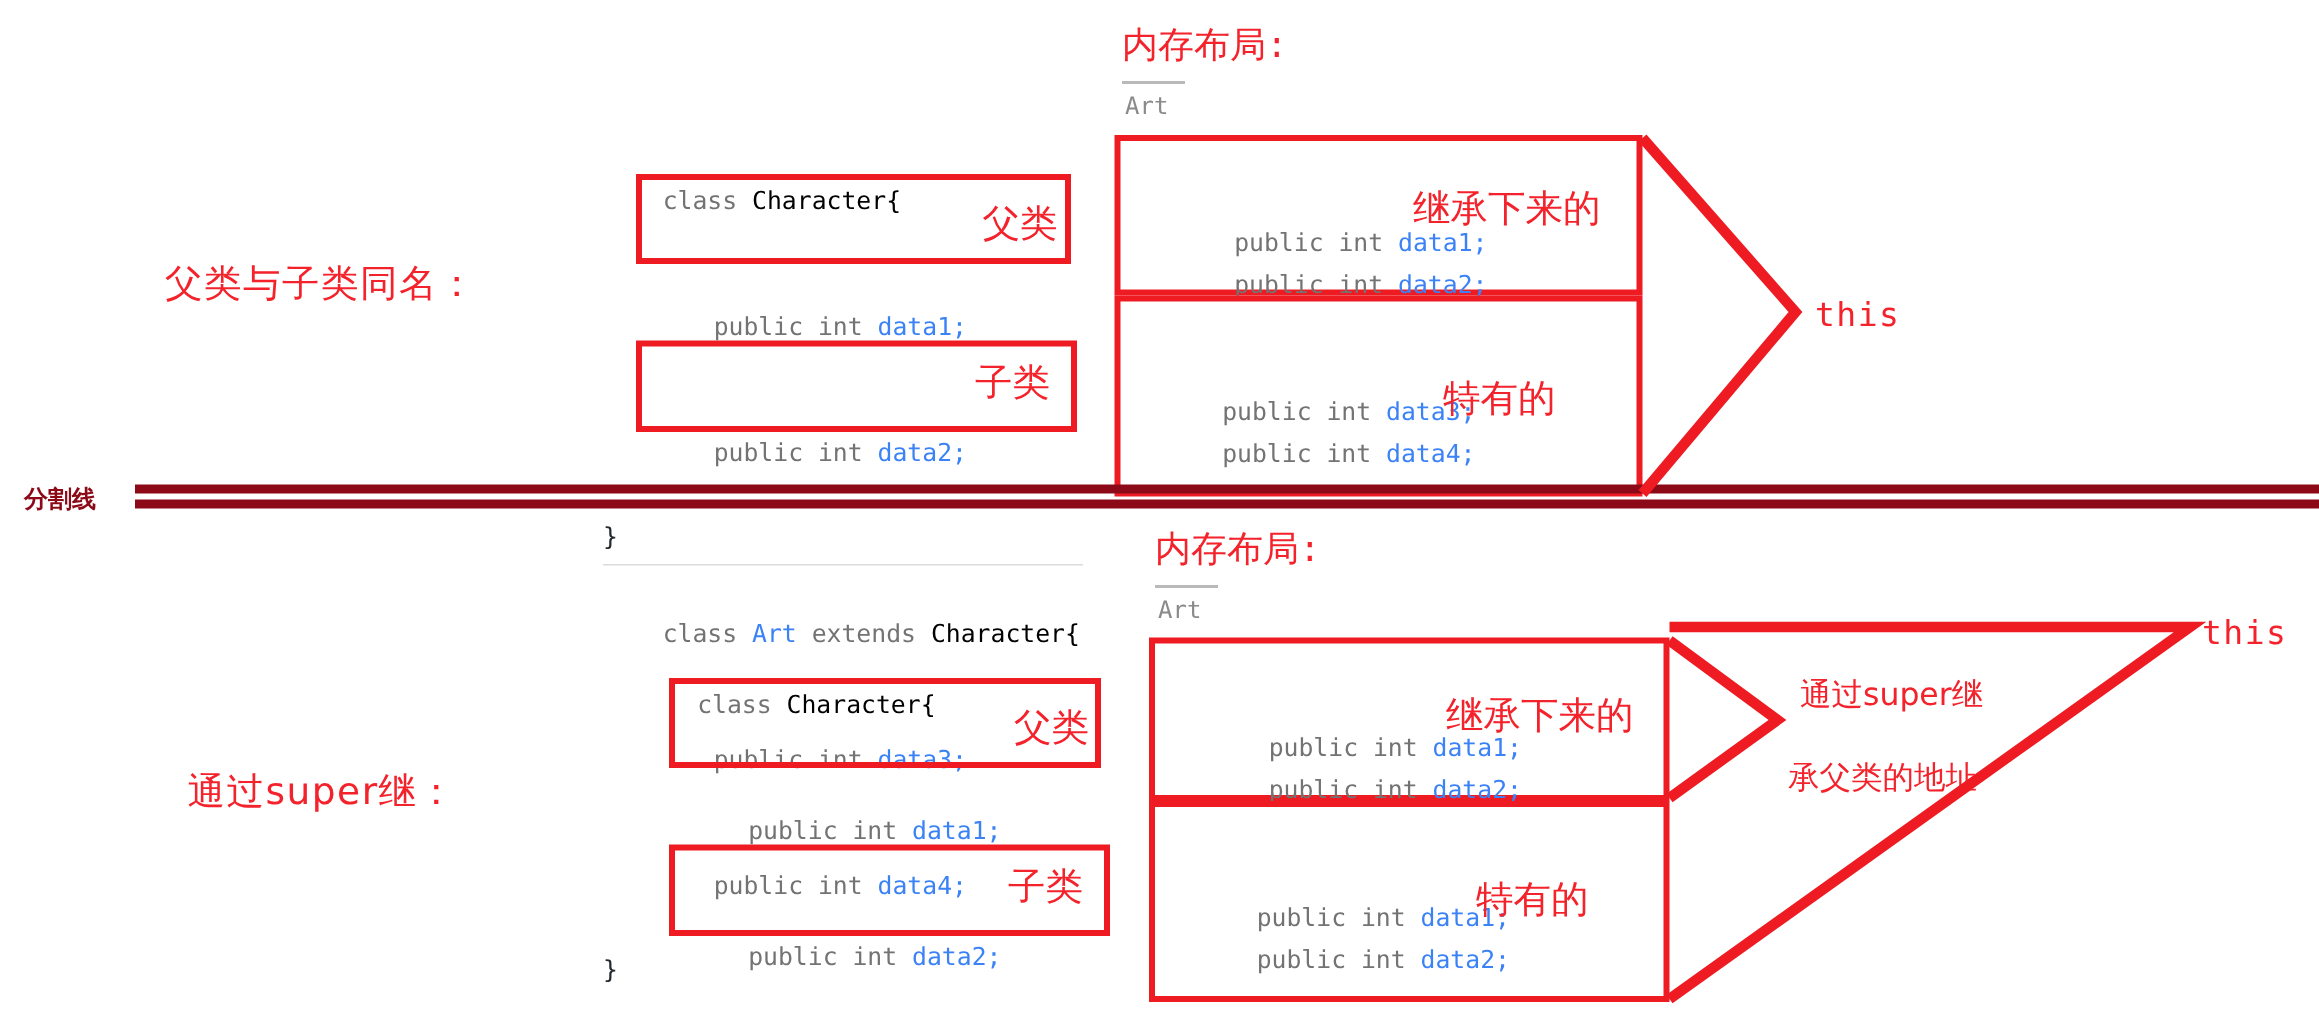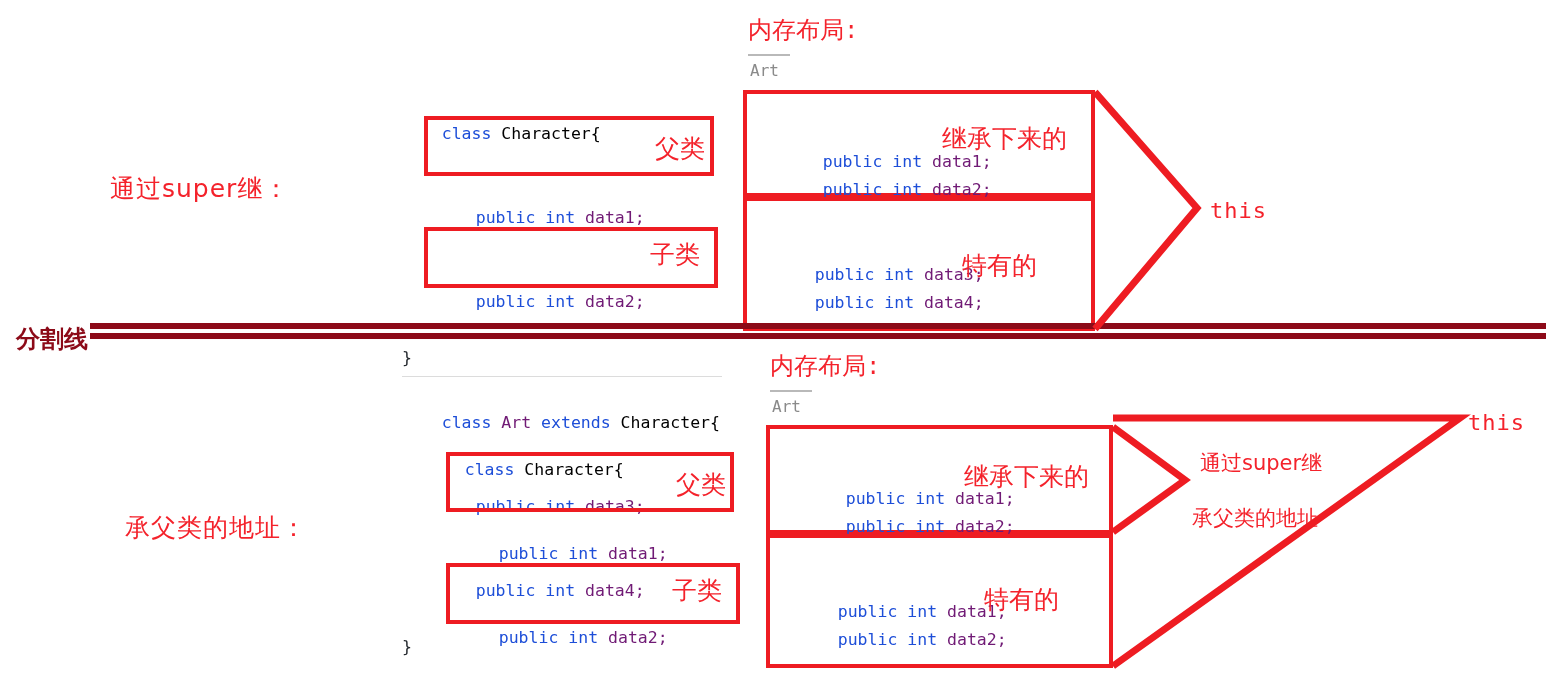--- a/index.html
+++ b/index.html
@@ -21,41 +21,41 @@
     color: #f4222b;
     font-size: 25px;
     font-family: "DejaVu Sans", sans-serif;
     white-space: nowrap;
     letter-spacing: 1px;
   }
 
   
   .divider-text {
     color: #8c0a18;
-    font-size: 24px;
+    font-size: 16px;
     font-weight: bold;
     font-family: "DejaVu Sans", sans-serif;
     white-space: nowrap;
   }
   .divider-line {
     background: #8c0a18;
     height: 6px;
   }
 
   
   .code {
     font-family: "DejaVu Sans Mono", monospace;
     font-size: 16.5px;
     line-height: 28px;
     white-space: pre;
     color: #24292e;
   }
-  .kw  { color: #1d4ed8; }
+  .kw  { color: #737373; }
   .typ { color: #000000; }
-  .gray{ color: #701a75; text-align: right; }
+  .gray{ color: #3b82f6; text-align: right; }
   .code-sep {
     background: #dcdcdc;
     height: 1px;
   }
 
   
   .redbox {
     border: 4px solid #ee1c22;
     box-sizing: border-box;
   }
@@ -105,21 +105,21 @@
     font-family: "DejaVu Sans", sans-serif;
     white-space: nowrap;
     margin-top: 42px;
   }
 
   svg.overlay { position: absolute; left: 0; top: 0; pointer-events: none; }
 </style>
 </head>
 <body>
 
-<div class="abs section-label" style="left:110px; top:172px;">通过super继：</div>
+<div class="abs section-label" style="left:110px; top:172px;">父类与子类同名：</div>
 
 <div class="abs" style="left:402px; top:92px; width:330px;">
   <div class="code">
     <span class="kw">class </span><span class="typ">Character{</span>
   </div>
   <div class="code" style="padding-left:34px;">
     <span class="kw">public int </span><span class="gray">data1;</span>
   </div>
   <div class="code" style="padding-left:34px;">
     <span class="kw">public int </span><span class="gray">data2;</span>
@@ -167,21 +167,21 @@
   </div>
 </div>
 <div class="abs redtag" style="left:962px; top:249px;">特有的</div>
 
 <div class="abs this-label" style="left:1210px; top:198px;">this</div>
 
 <div class="abs divider-text" style="left:16px; top:323px;">分割线</div>
 <div class="abs divider-line" style="left:90px; top:323px; width:1456px;"></div>
 <div class="abs divider-line" style="left:90px; top:333px; width:1456px;"></div>
 
-<div class="abs section-label" style="left:125px; top:511px;">承父类的地址：</div>
+<div class="abs section-label" style="left:125px; top:511px;">通过super继：</div>
 
 <div class="abs" style="left:425px; top:428px; width:330px;">
   <div class="code">
     <span class="kw">class </span><span class="typ">Character{</span>
   </div>
   <div class="code" style="padding-left:34px;">
     <span class="kw">public int </span><span class="gray">data1;</span>
   </div>
   <div class="code" style="padding-left:34px;">
     <span class="kw">public int </span><span class="gray">data2;</span>

